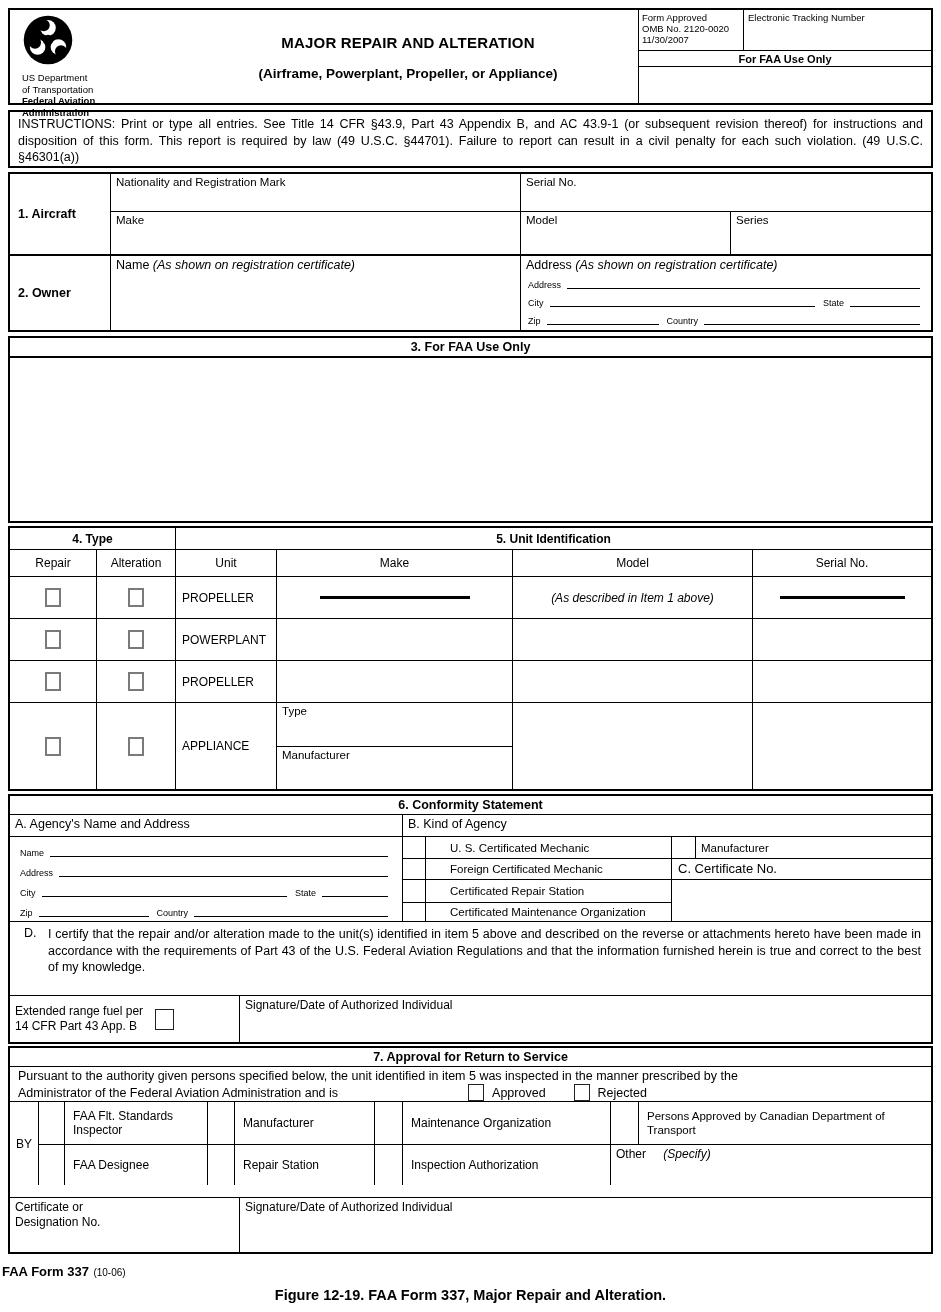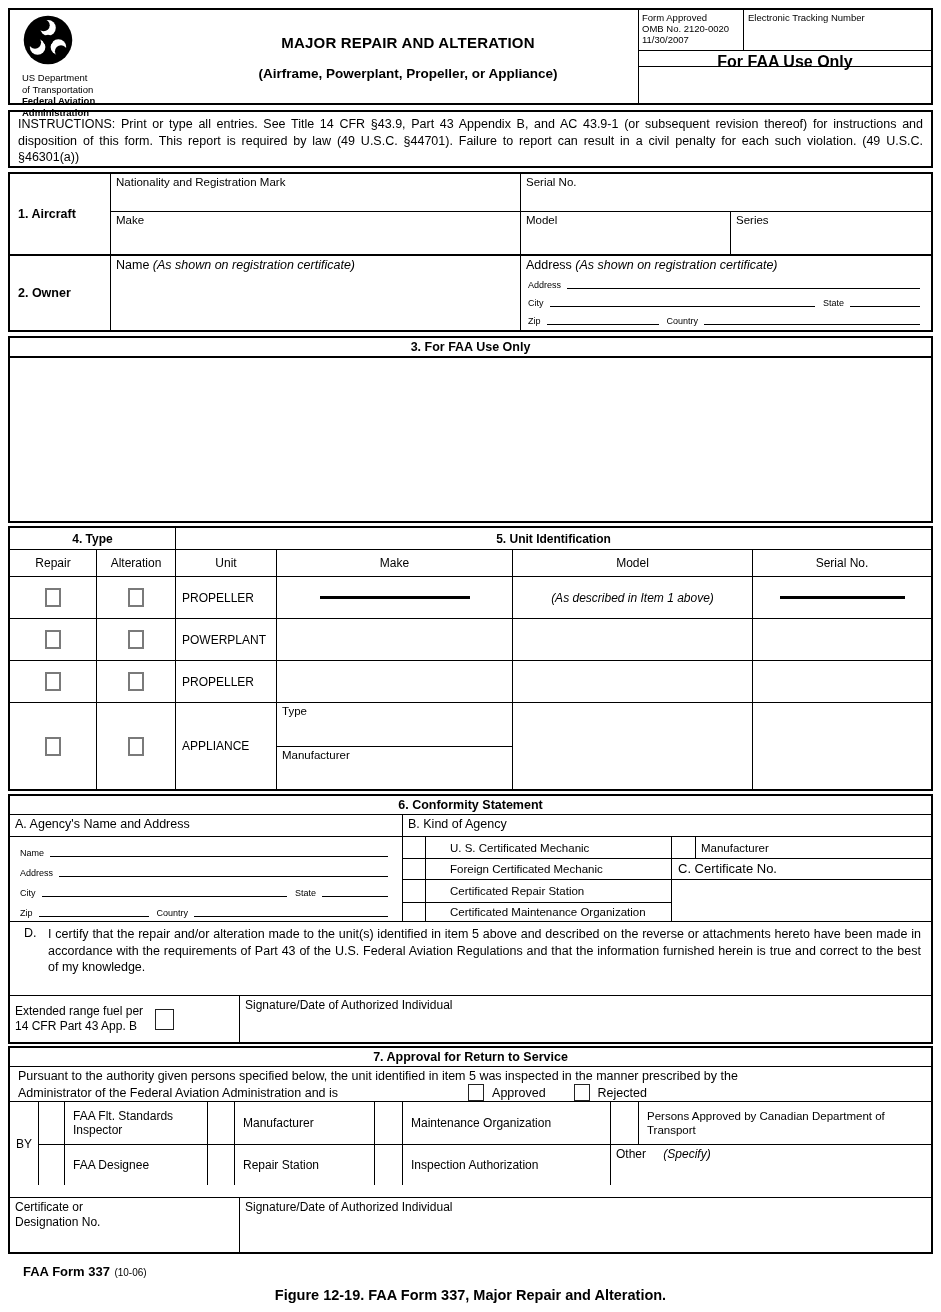--- a/index.html
+++ b/index.html
@@ -33,21 +33,21 @@
   .header { height: 97px; display:flex; }
   .hdr-left { width: 168px; padding: 4px 0 0 12px; }
   .agency { font-size: 9.5px; line-height: 11.5px; margin-top: 2px; }
   .hdr-center { flex:1; text-align:center; padding-top: 24px; }
   .title { font-size: 15px; font-weight: bold; letter-spacing: .2px; }
   .subtitle { font-size: 13.5px; font-weight: bold; margin-top: 15px; }
   .hdr-right { width: 293px; border-left: 1px solid #000; display:flex; flex-direction:column; }
   .hdr-right-top { display:flex; height: 40px; }
   .omb-box { width: 104px; font-size: 9.5px; line-height: 11px; padding: 2px 3px; }
   .etn-box { flex:1; border-left:1px solid #000; font-size: 9.5px; padding: 2px 4px; }
-  .faa-only-bar { border-top:1px solid #000; border-bottom:1px solid #000; text-align:center; font-weight:bold; font-size: 16px; height: 17px; padding-top:2px; }
+  .faa-only-bar { border-top:1px solid #000; border-bottom:1px solid #000; text-align:center; font-weight:bold; font-size: 11px; height: 17px; padding-top:2px; }
   .faa-only-box { flex:1; }
 
   .instructions { margin-top: 5px; height: 58px; padding: 4px 8px; font-size: 12.5px; line-height: 16.5px; }
 
   .sec12 { margin-top: 4px; height: 160px; }
   .aircraft-row { height: 80px; }
   .label-col { width: 100px; font-size: 12.5px; font-weight: bold; display:flex; align-items:center; padding-left: 8px; }
   .w410 { width: 410px; } .w210 { width: 210px; }
   .owner-row { height: 76px; border-top: 2px solid #000; }
   .fieldline { display:flex; align-items:flex-end; margin-top: 5px; }
@@ -94,21 +94,21 @@
   .pline2 .cbk { margin-left: 0; }
   .bytable { height: 84px; }
   .bycol { width: 28px; font-size: 12px; display:flex; align-items:center; justify-content:center; }
   .byrow { height: 42px; }
   .bw-cb1 { width: 26px; } .bw-l1 { width: 143px; } .bw-cb2 { width: 27px; }
   .bw-l2 { width: 140px; } .bw-cb3 { width: 28px; } .bw-l3 { width: 208px; } .bw-cb4 { width: 28px; }
   .bylabel { font-size: 12px; display:flex; align-items:center; padding-left: 8px; }
   .certrow { height: 64px; margin-top: 12px; }
   .certlabel { width: 115px; font-size: 12px; line-height: 15px; display:inline-block; }
 
-  .footer { position:absolute; left: 23px; top: 1262px; }
+  .footer { position:absolute; left: 2px; top: 1262px; }
   .footid { font-size: 13px; font-weight: bold; }
   .footrev { font-size: 10px; }
   .caption { position:absolute; left: 8px; top: 1287px; width: 925px; text-align:center; font-weight:bold; font-size: 14.5px; }
 </style>
 </head>
 <body>
 
 <div class="form">
 
   <div class="box header">

